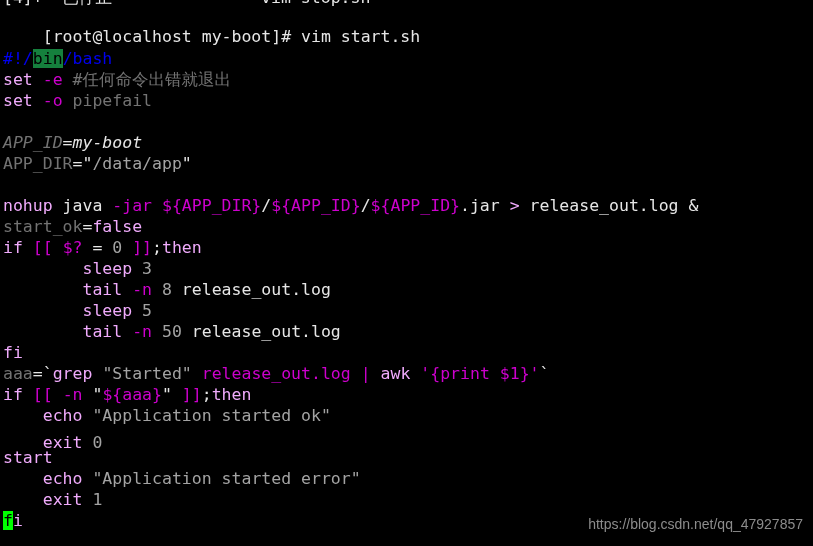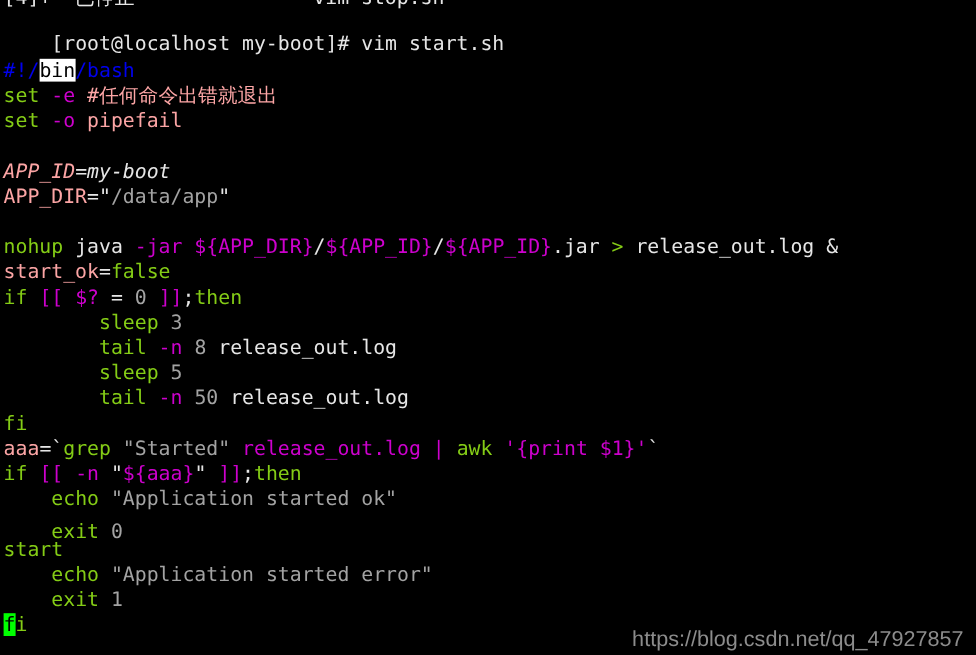--- a/index.html
+++ b/index.html
@@ -30,27 +30,27 @@
     line-height: 21px;
     font-size: 16.5px;
     letter-spacing: 0px;
     white-space: pre;
     font-family: "DejaVu Sans Mono", "Liberation Mono", monospace;
   }
 
   
   .c-white    { color: #e6e6e6; }
   .c-blue     { color: #0000ee; }
-  .c-yellow   { color: #84cc16; }
+  .c-yellow   { color: #f0abfc; }
   .c-magenta  { color: #cd00cd; }
-  .c-cyan     { color: #fca5a5; }
+  .c-cyan     { color: #737373; }
   .c-red      { color: #a3a3a3; }
 
   .hl-search {
-    background: #ffffff;
+    background: #15803d;
     color: #000000;
   }
   .cursor-block {
     background: #00ff00;
     color: #000000;
   }
 
   
   #top-clipped {
     position: absolute;
@@ -60,23 +60,23 @@
     line-height: 21px;
     font-size: 16.5px;
     white-space: pre;
     color: #e6e6e6;
     font-family: "DejaVu Sans Mono", "Liberation Mono", monospace;
   }
 
   #watermark {
     position: absolute;
     right: 10px;
-    bottom: 3px;
+    bottom: 14px;
     color: #8c8c8c;
-    font-size: 18px;
+    font-size: 14px;
     font-family: "Liberation Sans", sans-serif;
     white-space: pre;
   }
 </style>
 </head>
 <body>
 
 <div id="terminal">
 
   <div id="top-clipped">[4]+  已停止               vim stop.sh</div>

